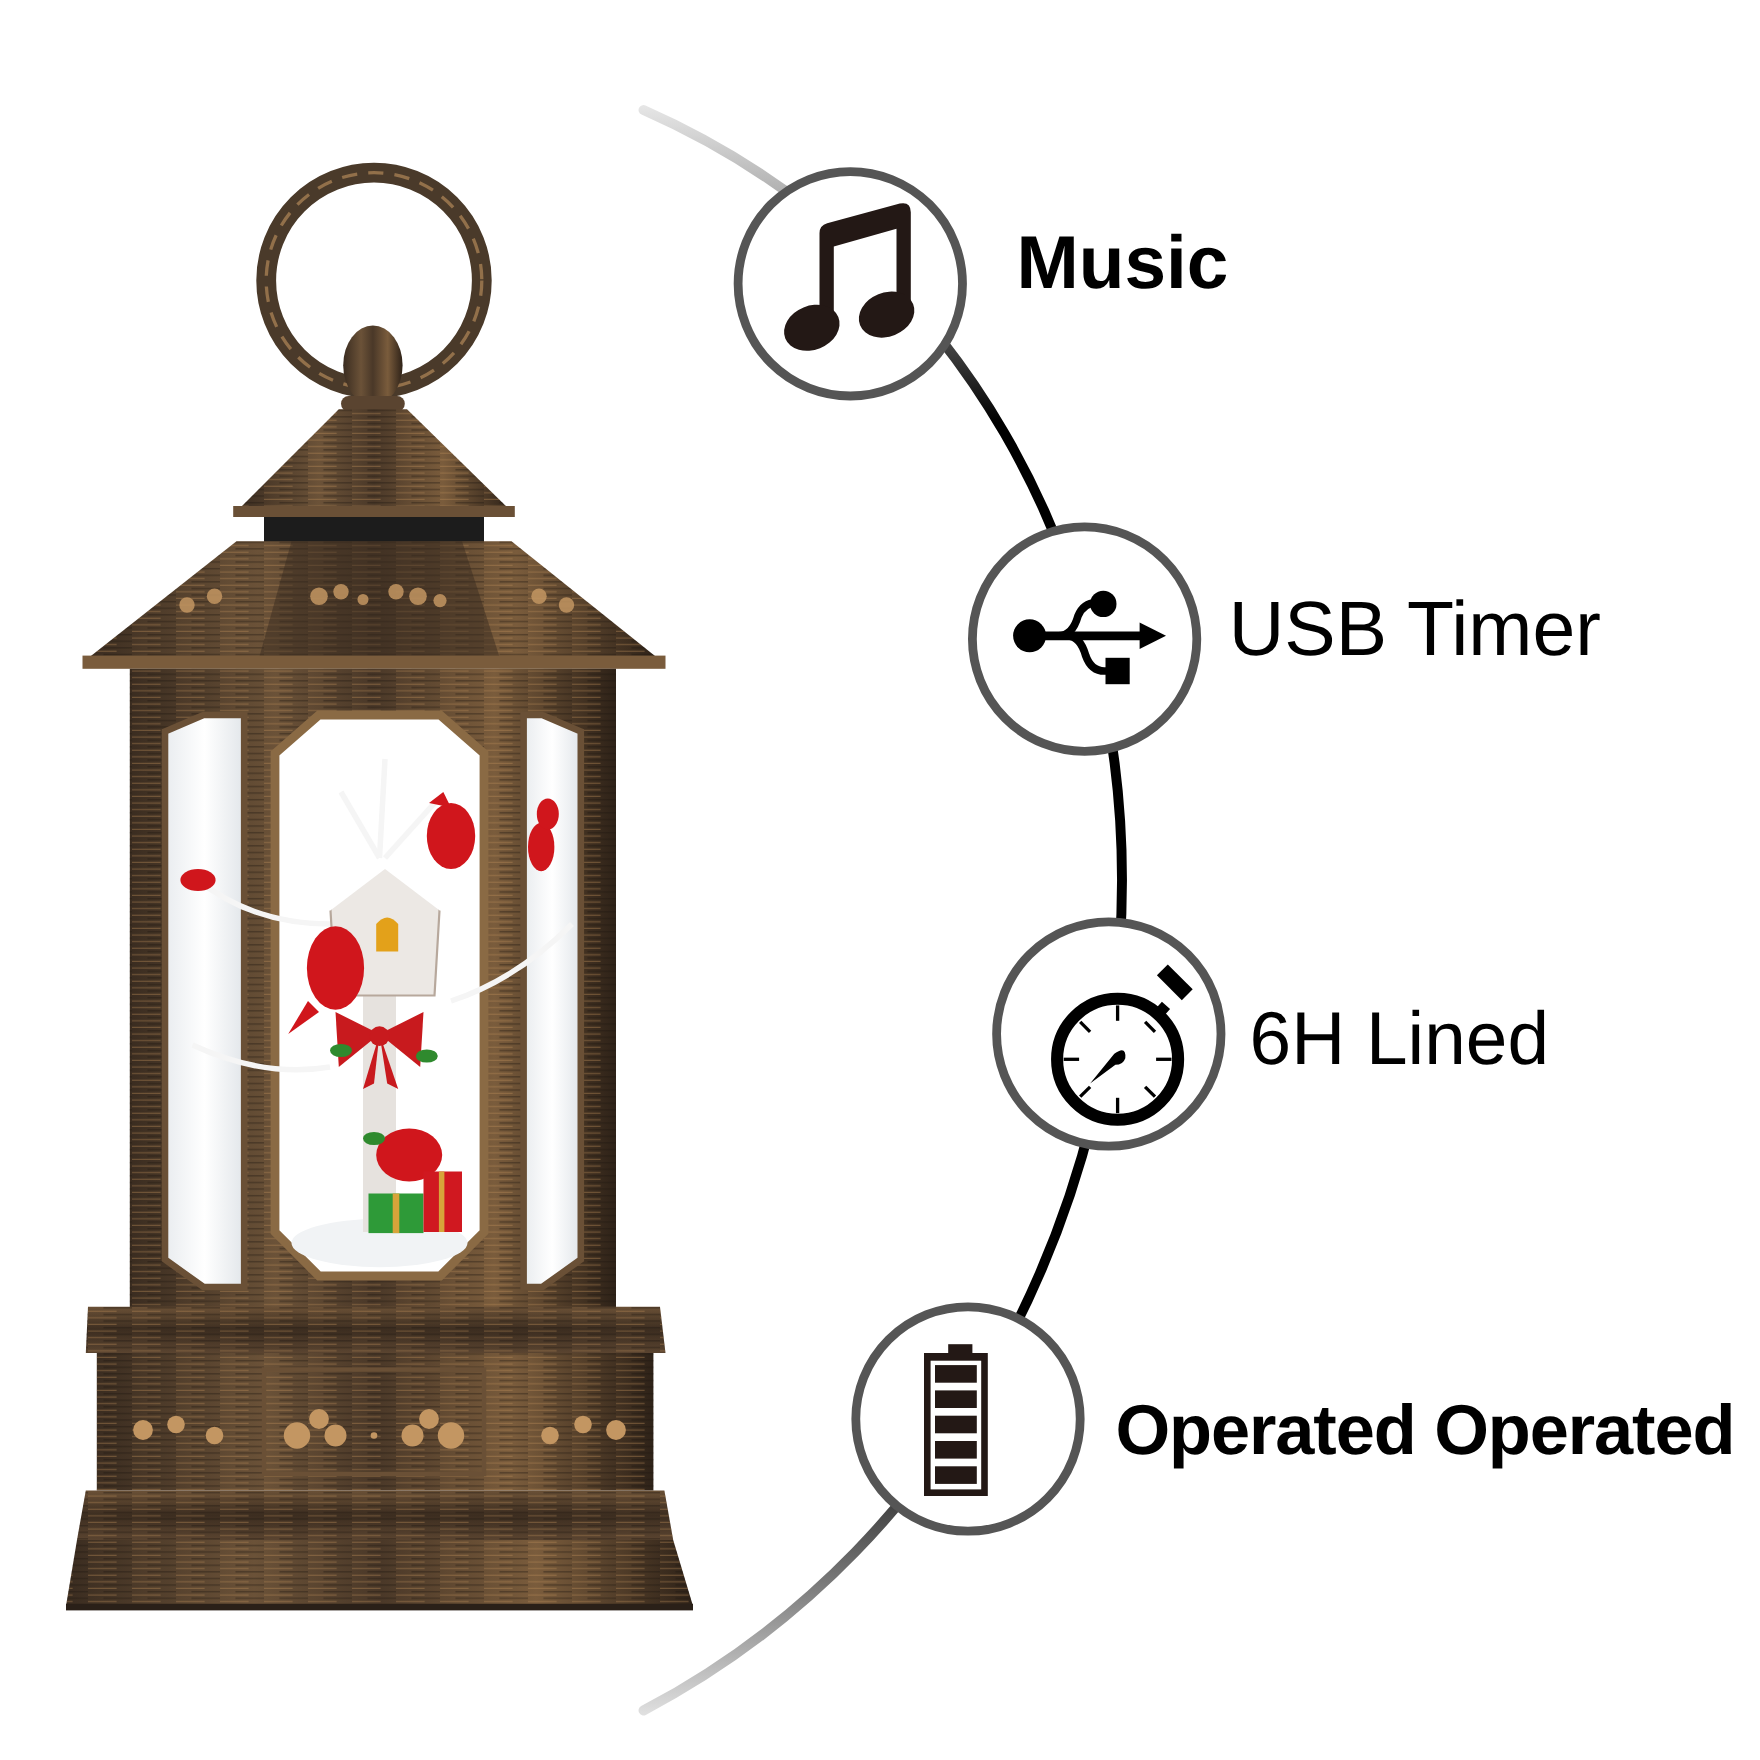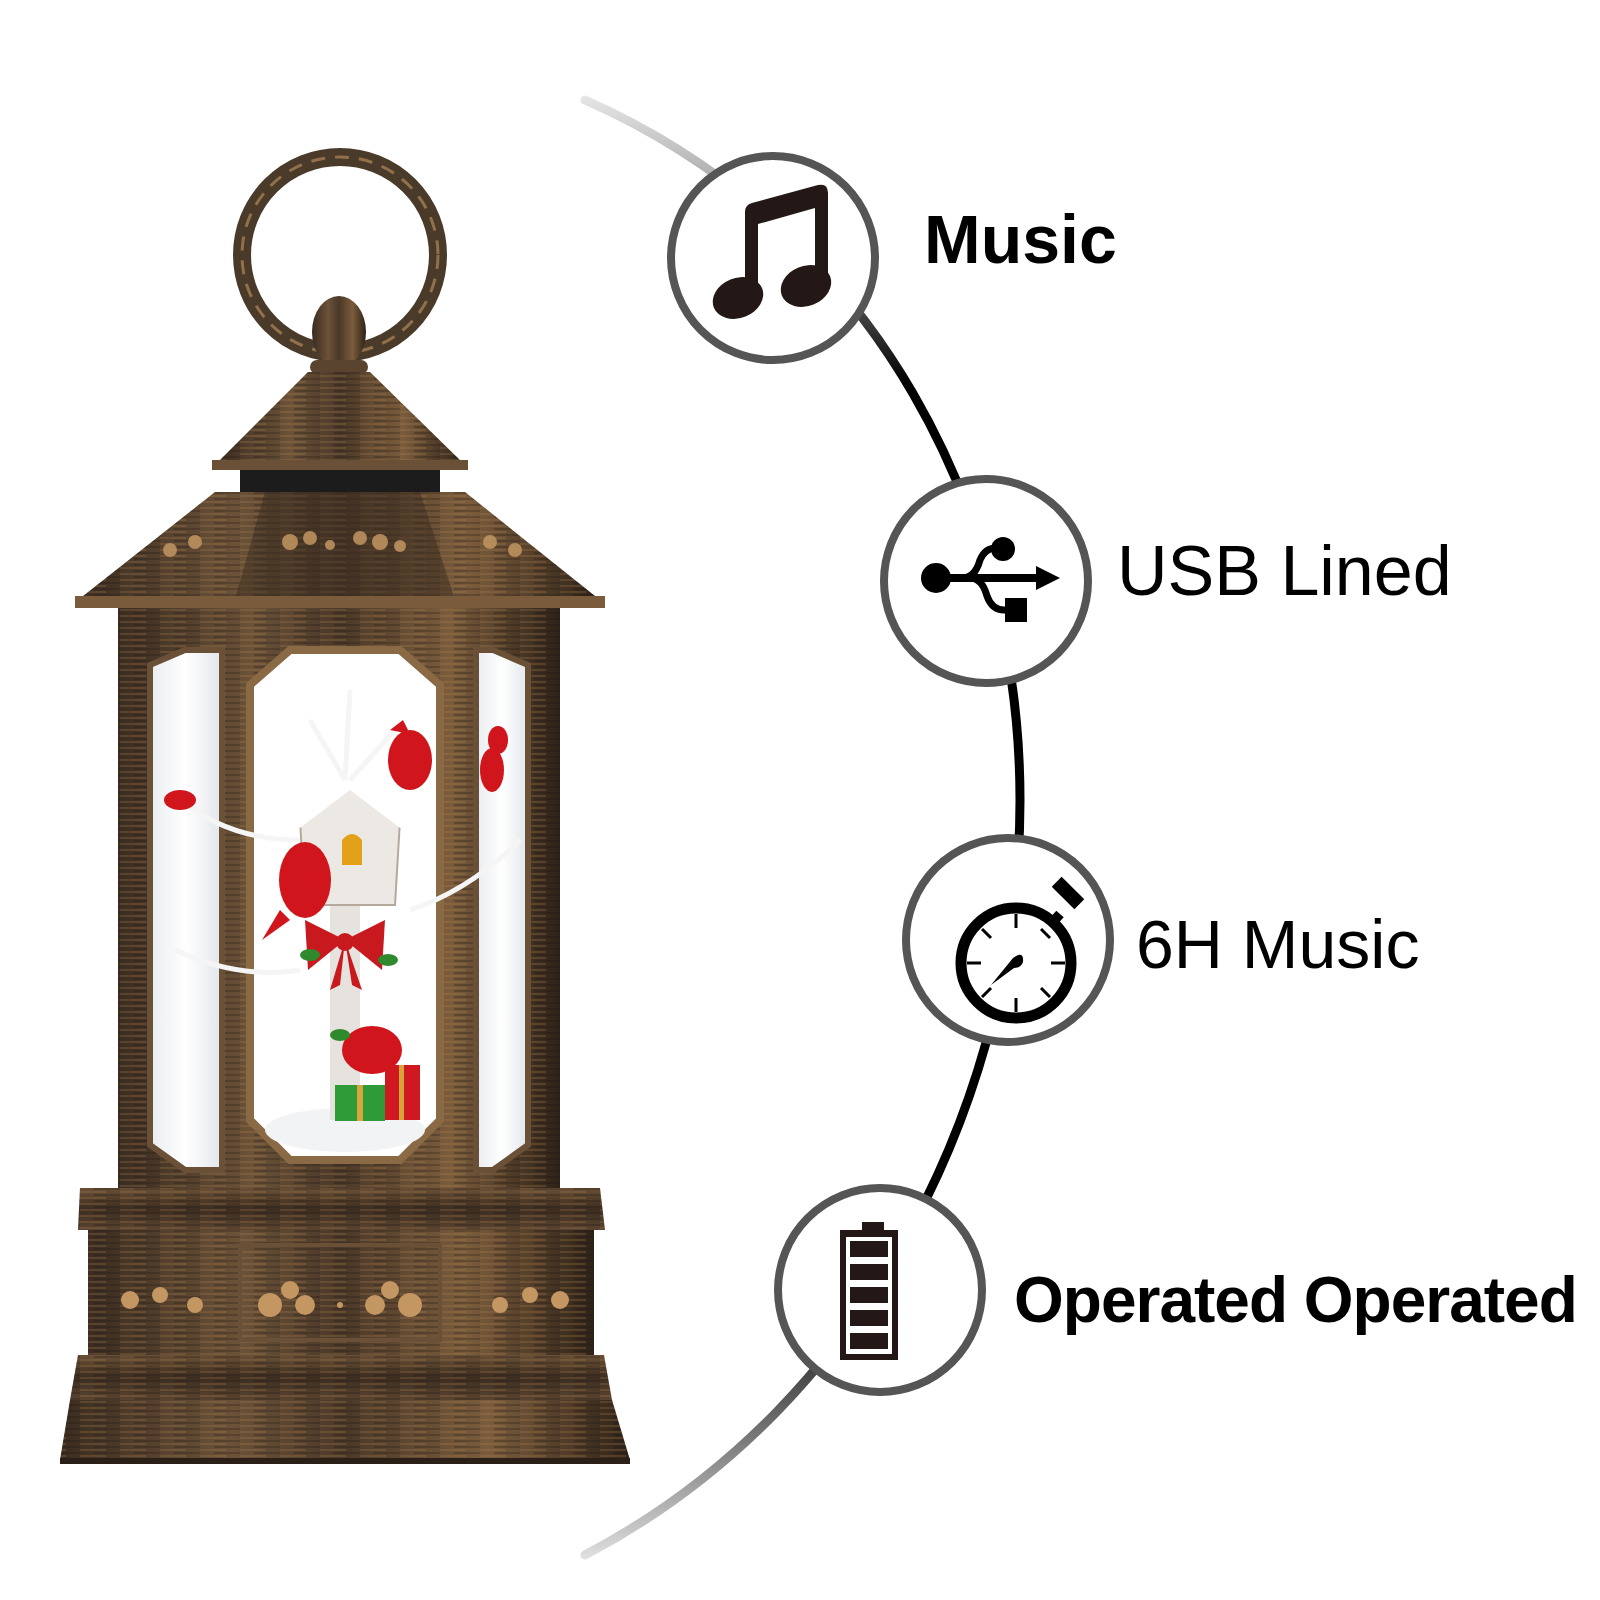--- a/index.html
+++ b/index.html
@@ -80,22 +80,22 @@
         <rect x="850" y="1241" width="38" height="16"></rect>
         <rect x="850" y="1264" width="38" height="16"></rect>
         <rect x="850" y="1287" width="38" height="16"></rect>
         <rect x="850" y="1310" width="38" height="16"></rect>
         <rect x="850" y="1333" width="38" height="16"></rect>
       </g>
     </g>
   </svg>
 
   <div class="feature-label" style="left:924px; top:205px;">Music</div>
-  <div class="feature-label light" style="left:1117px; top:536px; font-size:70px;">USB Lined</div>
-  <div class="feature-label light" style="left:1136px; top:910px; font-size:68px;">6H Music</div>
+  <div class="feature-label light" style="left:1117px; top:536px; font-size:70px;">USB Timer</div>
+  <div class="feature-label light" style="left:1136px; top:910px; font-size:68px;">6H Lined</div>
   <div class="feature-label" style="left:1014px; top:1268px; font-size:64px; letter-spacing:-1px;">Operated Operated</div>
 
   <svg width="640" height="1520" viewBox="0 0 640 1520" style="position:absolute;left:0;top:80px;">
     <defs>
       <linearGradient id="bronze" x1="0" y1="0" x2="1" y2="0">
         <stop offset="0" stop-color="#3a2c20"></stop>
         <stop offset="0.3" stop-color="#6b5238"></stop>
         <stop offset="0.5" stop-color="#4a3828"></stop>
         <stop offset="0.75" stop-color="#7a5c3c"></stop>
         <stop offset="1" stop-color="#2e2218"></stop>

